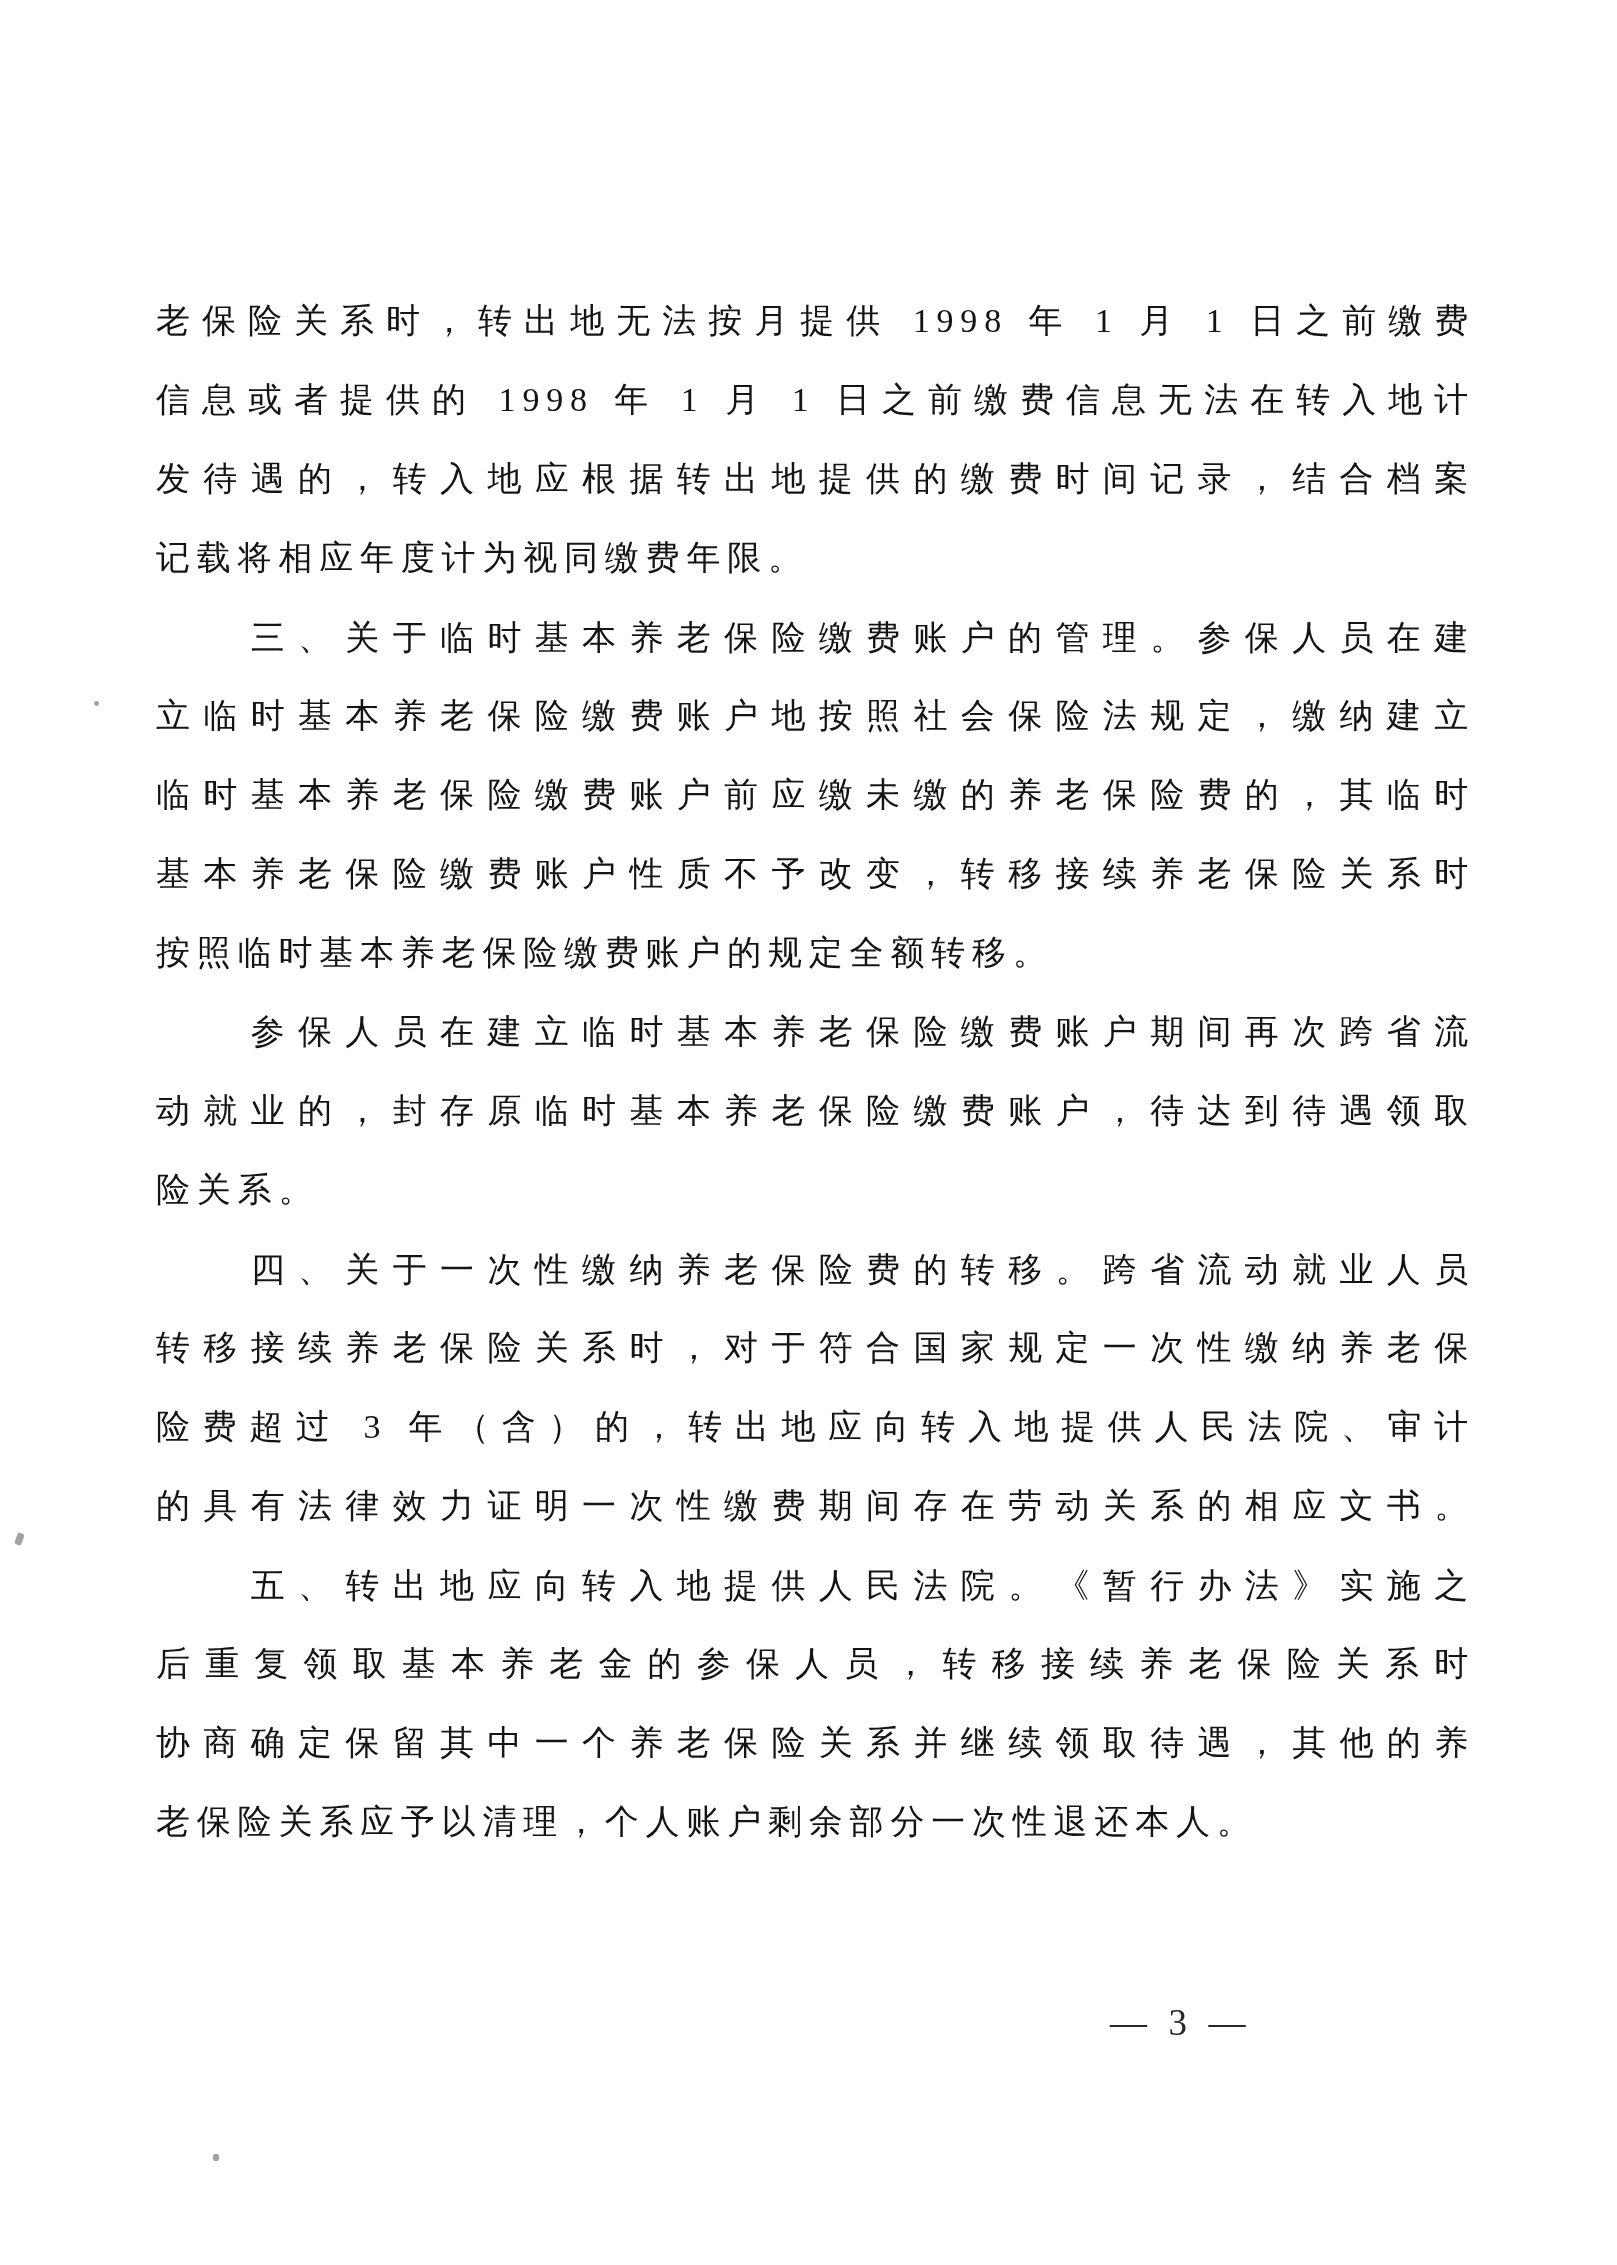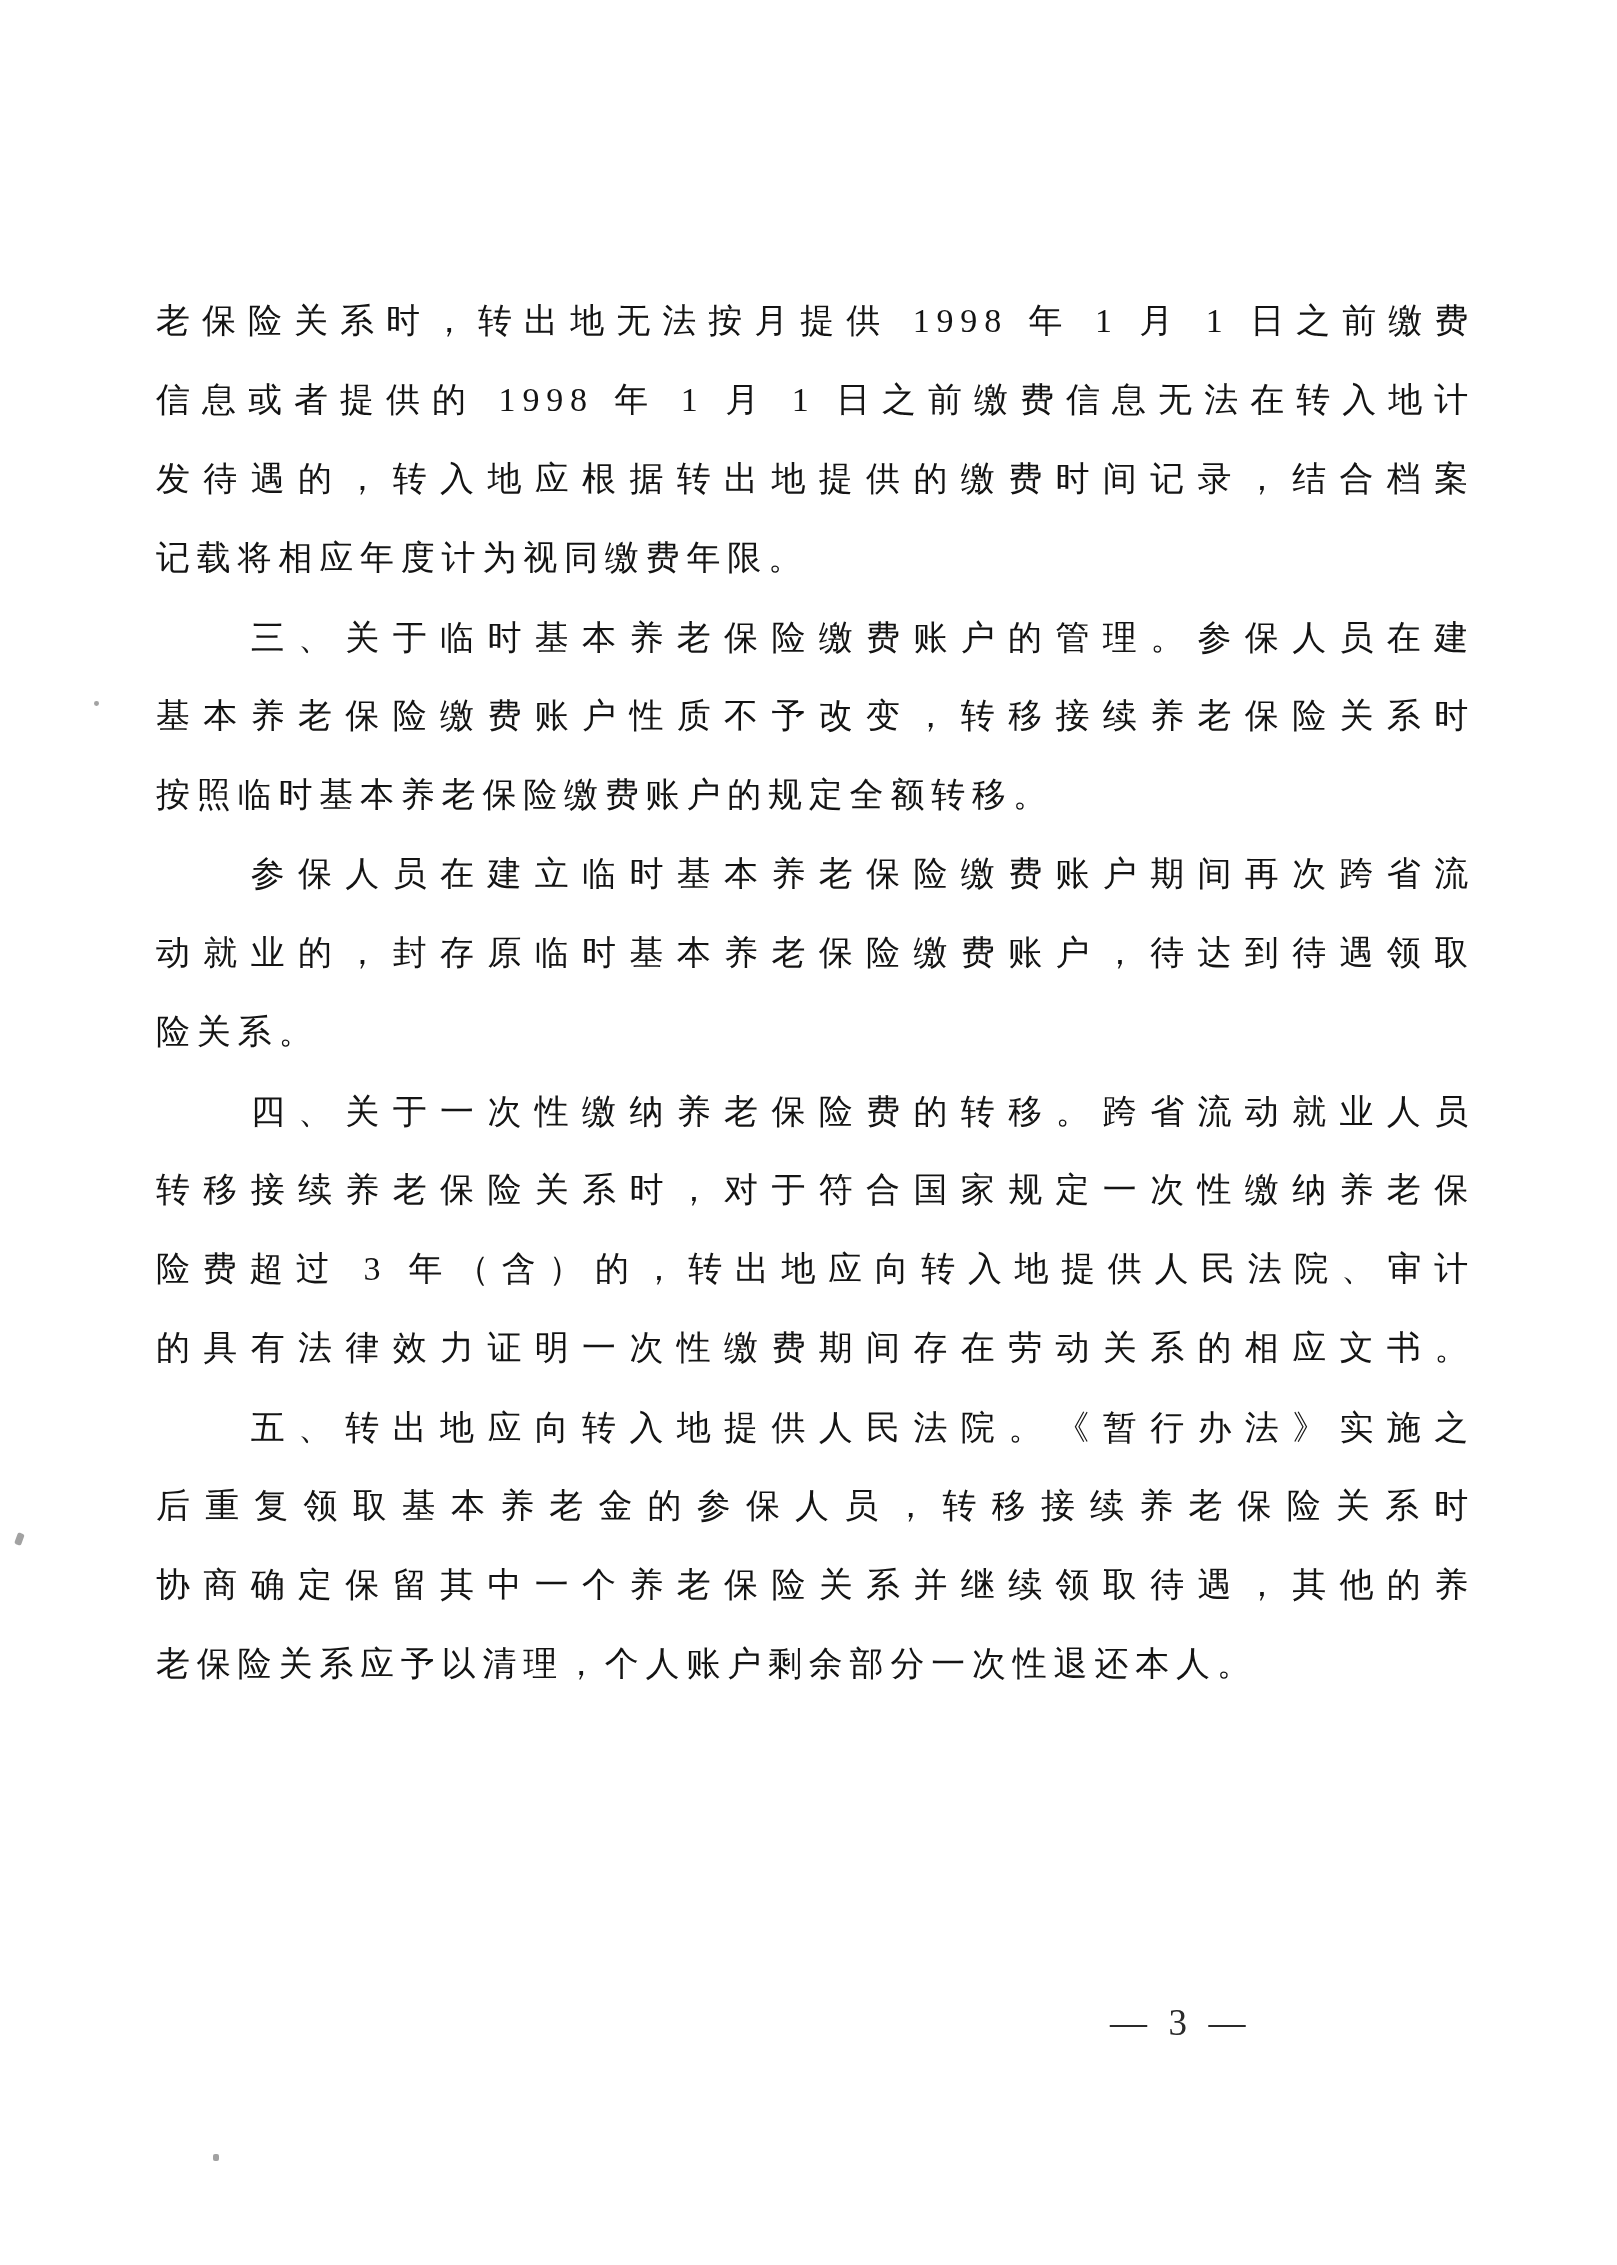--- a/index.html
+++ b/index.html
@@ -65,20 +65,22 @@
 <body>
 
 <div class="page">
 
   <div class="text-block">
       <div class="line j">老保险关系时，转出地无法按月提供 1998 年 1 月 1 日之前缴费</div>
       <div class="line j">信息或者提供的 1998 年 1 月 1 日之前缴费信息无法在转入地计</div>
       <div class="line j">发待遇的，转入地应根据转出地提供的缴费时间记录，结合档案</div>
       <div class="line">记载将相应年度计为视同缴费年限。</div>
       <div class="line j"><span class="bold">　　三、关于临时基本养老保险缴费账户的管理。</span>参保人员在建</div>
+      <div class="line j">立临时基本养老保险缴费账户地按照社会保险法规定，缴纳建立</div>
+      <div class="line j">临时基本养老保险缴费账户前应缴未缴的养老保险费的，其临时</div>
       <div class="line j">基本养老保险缴费账户性质不予改变，转移接续养老保险关系时</div>
       <div class="line">按照临时基本养老保险缴费账户的规定全额转移。</div>
       <div class="line j">　　参保人员在建立临时基本养老保险缴费账户期间再次跨省流</div>
       <div class="line j">动就业的，封存原临时基本养老保险缴费账户，待达到待遇领取</div>
       <div class="line">险关系。</div>
       <div class="line j"><span class="bold">　　四、关于一次性缴纳养老保险费的转移。</span>跨省流动就业人员</div>
       <div class="line j">转移接续养老保险关系时，对于符合国家规定一次性缴纳养老保</div>
       <div class="line j">险费超过 3 年（含）的，转出地应向转入地提供人民法院、审计</div>
       <div class="line j">的具有法律效力证明一次性缴费期间存在劳动关系的相应文书。</div>
       <div class="line j"><span class="bold">　　五、转出地应向转入地提供人民法院。</span>《暂行办法》实施之</div>

